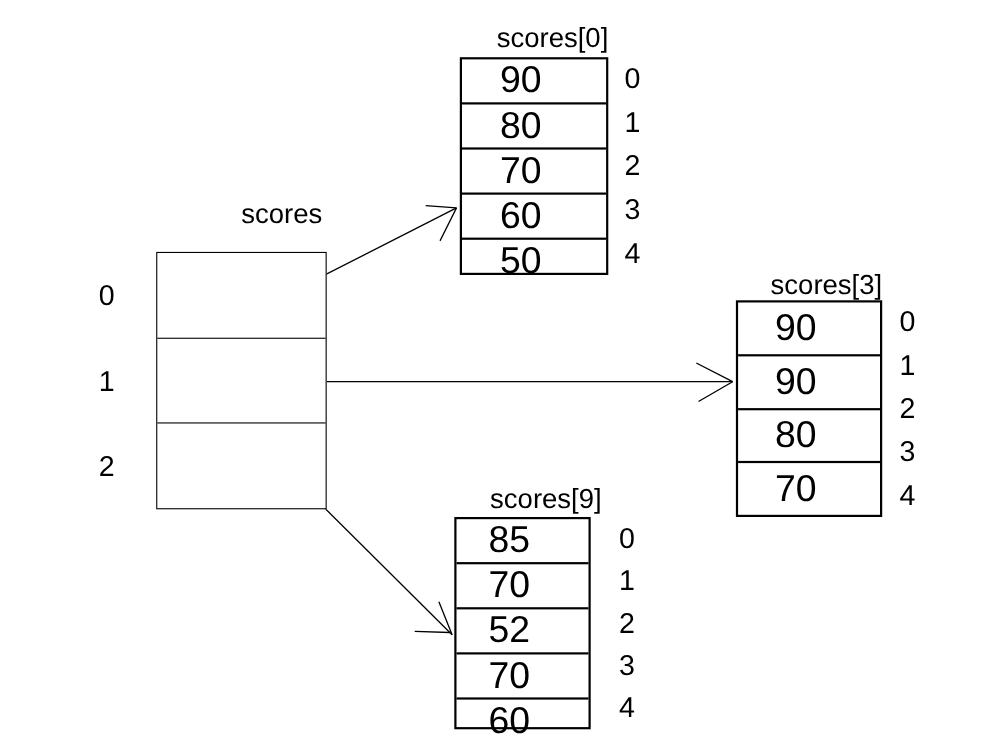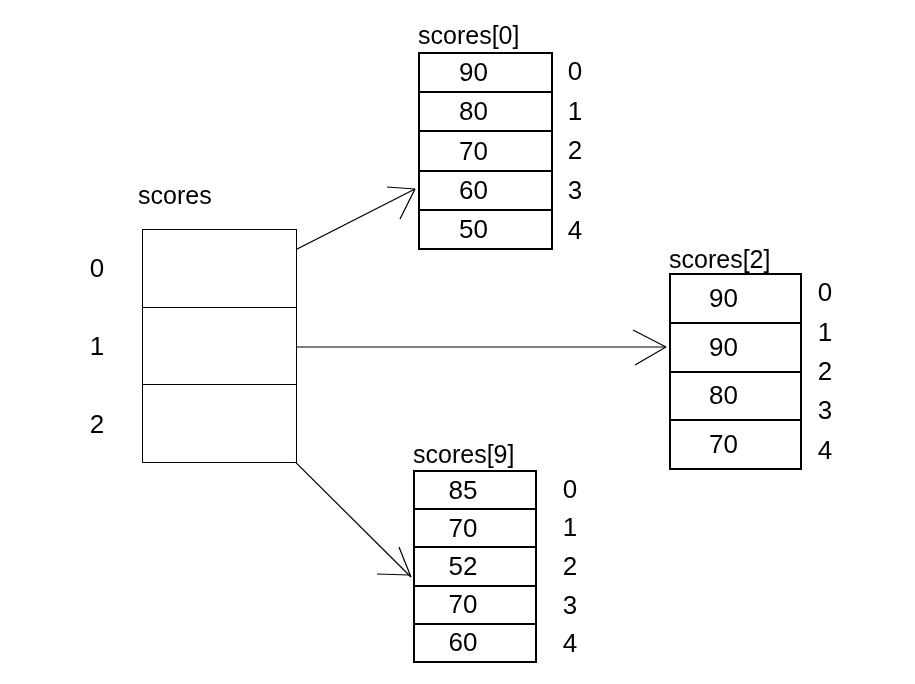--- a/index.html
+++ b/index.html
@@ -2,28 +2,28 @@
 <html><head>
 <meta charset="utf-8">
 <style>
   html,body{margin:0;padding:0;background:#ffffff;}
   .canvas{
     position:relative;width:915px;height:684px;background:#ffffff;
     font-family:"Liberation Sans",sans-serif;color:#000;overflow:hidden;
   }
   .arrows{position:absolute;left:0;top:0;width:915px;height:684px;}
   .arrows line{stroke:#000;stroke-width:1.2;fill:none;}
-  .label{position:absolute;font-size:25px;line-height:29px;text-align:left;white-space:nowrap;}
+  .label{position:absolute;font-size:25px;line-height:29px;text-align:right;white-space:nowrap;}
   .tbl{
     position:absolute;box-sizing:border-box;border:2px solid #000;
     display:flex;flex-direction:column;background:#fff;
   }
   .cell{
     flex:1;display:flex;align-items:center;justify-content:center;
-    font-size:26px;border-top:2px solid #000;padding-right:24px;box-sizing:border-box;
+    font-size:34px;border-top:2px solid #000;padding-right:24px;box-sizing:border-box;
   }
   .cell:first-child{border-top:none;}
   .ptr-box{
     position:absolute;left:142px;top:229px;width:155px;height:234px;
     box-sizing:border-box;border:1.5px solid #000;display:flex;flex-direction:column;background:#fff;
   }
   .ptr-cell{flex:1;border-top:1.5px solid #000;}
   .ptr-cell:first-child{border-top:none;}
   .idx-col{position:absolute;display:flex;flex-direction:column;}
   .idx{flex:1;display:flex;align-items:center;justify-content:center;font-size:26px;}
@@ -74,21 +74,21 @@
     <div class="cell">50</div>
   </div>
   <div class="idx-col" style="left:562px;top:52px;width:26px;height:198px;">
     <div class="idx">0</div>
     <div class="idx">1</div>
     <div class="idx">2</div>
     <div class="idx">3</div>
     <div class="idx">4</div>
   </div>
 
-  <div class="label" style="left:669px;top:245px;width:133px;">scores[2]</div>
+  <div class="label" style="left:669px;top:245px;width:133px;">scores[3]</div>
   <div class="tbl" style="left:669px;top:273px;width:133px;height:197px;">
     <div class="cell">90</div>
     <div class="cell">90</div>
     <div class="cell">80</div>
     <div class="cell">70</div>
   </div>
   <div class="idx-col" style="left:812px;top:273px;width:26px;height:197px;">
     <div class="idx">0</div>
     <div class="idx">1</div>
     <div class="idx">2</div>

